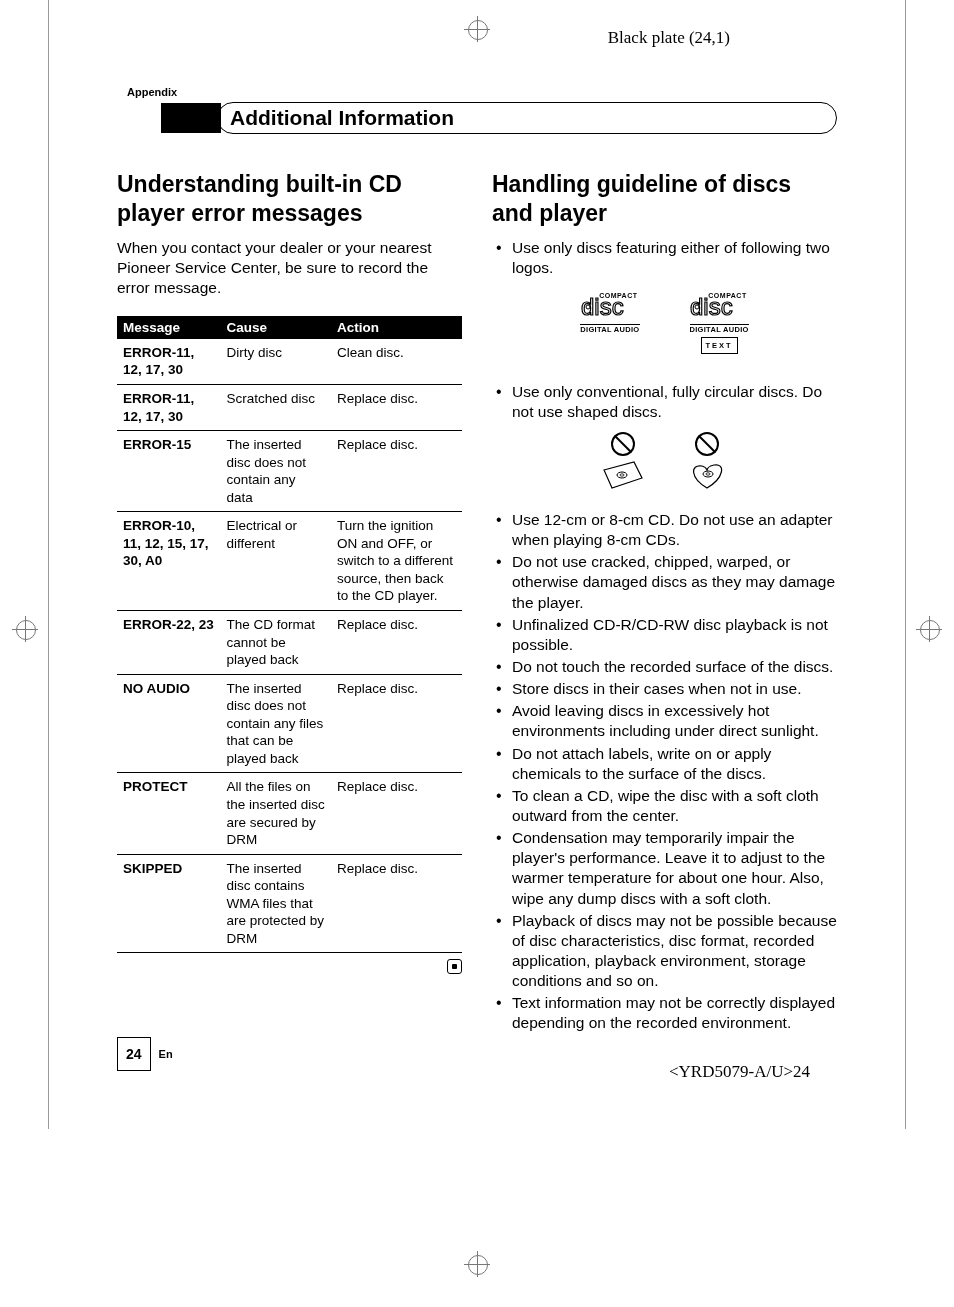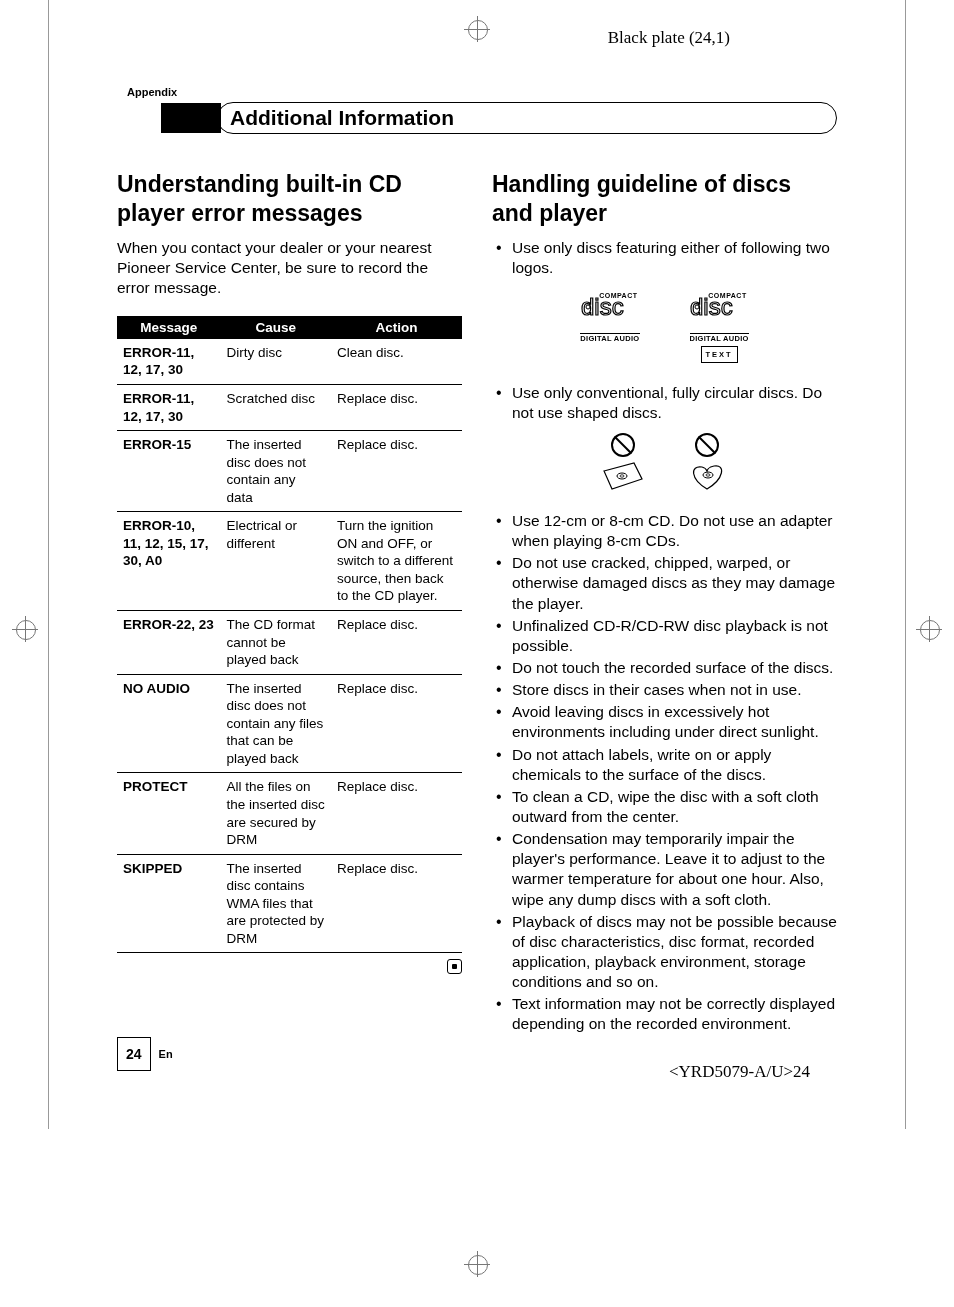--- a/index.html
+++ b/index.html
@@ -115,21 +115,21 @@
     font-weight: 300;
   }
   table.err {
     width: 100%;
     border-collapse: collapse;
     font-size: 13.5px;
   }
   table.err thead th {
     background: #000;
     color: #fff;
-    text-align: center;
+    text-align: left;
     font-weight: bold;
     padding: 4px 6px;
     font-size: 13.5px;
   }
   table.err td {
     padding: 5px 6px;
     vertical-align: top;
     border-bottom: 1px solid #000;
     line-height: 1.3;
     font-weight: 300;
@@ -195,29 +195,29 @@
     letter-spacing: 0.5px;
     text-align: right;
     margin-right: 2px;
     margin-bottom: -2px;
   }
   .cd-logo .digital {
     font-size: 7.5px;
     font-weight: bold;
     letter-spacing: 0.3px;
     border-top: 1px solid #000;
-    margin-top: 10px;
+    margin-top: 1px;
   }
   .cd-logo .textbox {
     border: 1px solid #000;
     font-size: 7.5px;
     font-weight: bold;
     letter-spacing: 2px;
     padding: 3px 4px;
-    margin: 1px auto 0 auto;
+    margin: 1px auto 8px auto;
     display: inline-block;
   }
   .shaped-discs {
     display: flex;
     justify-content: center;
     gap: 38px;
     margin: 10px 0 18px 0;
   }
   .shaped-discs .item { text-align: center; }
   .prohib {

